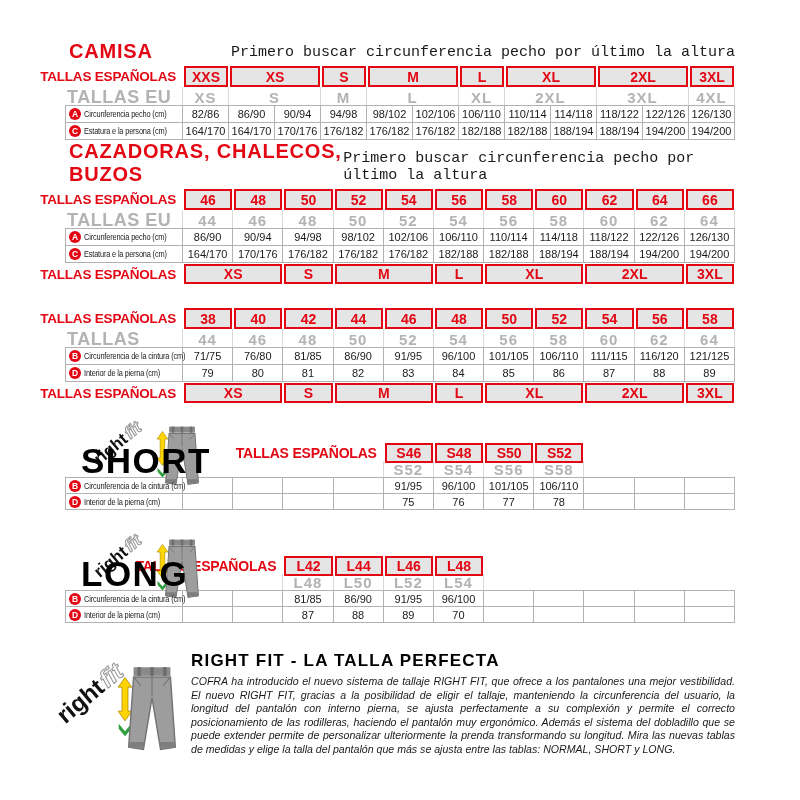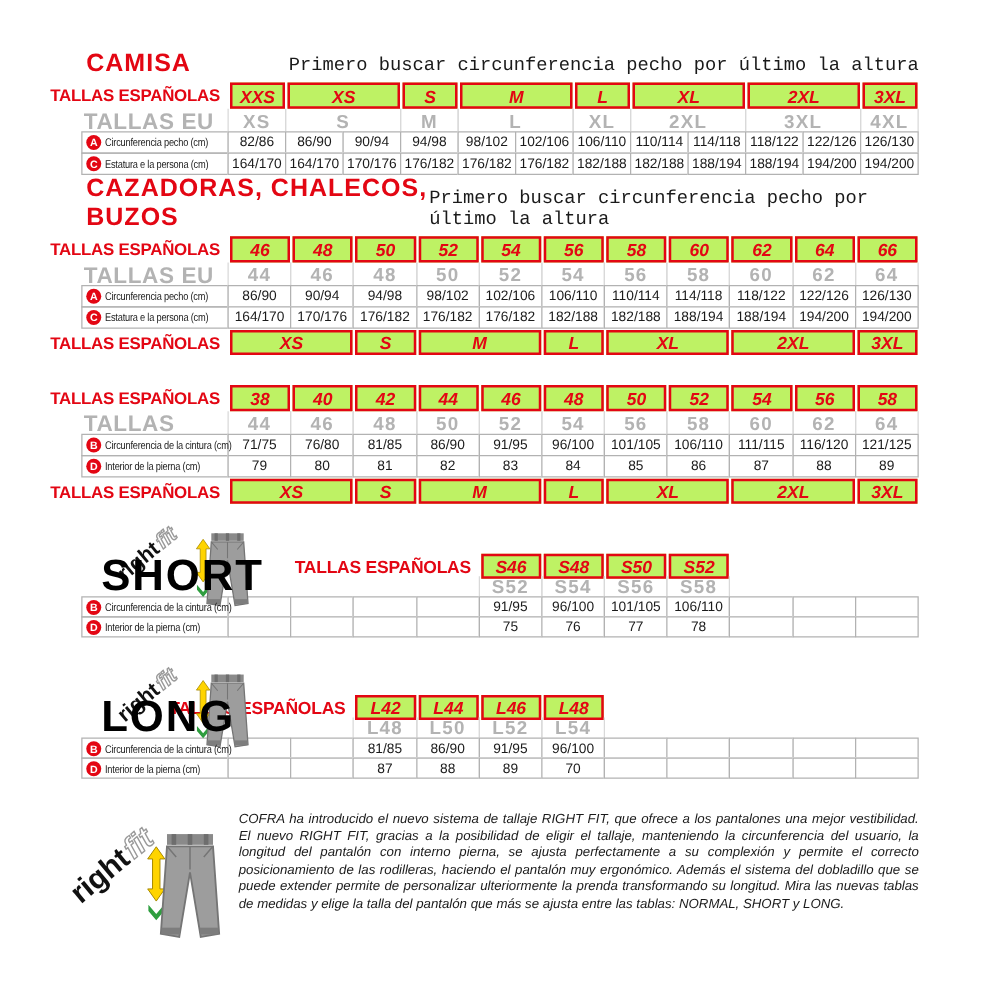--- a/index.html
+++ b/index.html
@@ -22,21 +22,21 @@
   .row-data{ height:18px; margin-top:-1px; }
   .row-bot{ height:20px; margin-top:1px; }
   .v.row-es{ height:18px; } .v.row-eu{ height:17px; } .v.row-data{ height:17px; }
 
   .hlab{ justify-content:flex-end; padding-right:7px; overflow:visible; }
   .hlab-es{ color:var(--red); font-weight:bold; font-size:13.5px; white-space:nowrap; }
   .hlab-es > span, .hlab-es{ letter-spacing:-0.2px; }
   .hlab-eu{ color:var(--gray); font-weight:bold; font-size:18px; justify-content:flex-start; padding-left:2px; white-space:nowrap; letter-spacing:0.5px; }
   .vlab-es{ font-size:14px; }
 
-  .es-box{ border:2px solid var(--red); margin:0 1px; color:var(--red); font-weight:bold; font-size:14px; background:#bef264;font-style:italic; }
+  .es-box{ border:2px solid var(--red); margin:0 1px; color:var(--red); font-weight:bold; font-size:14px; background:#e5e5e5; }
   .eu-cell{ border:1px solid #d9d9d9; border-top:none; margin-left:-1px; color:var(--gray); font-weight:bold; font-size:15px; letter-spacing:1px; }
   .val{ border:1px solid var(--bd); margin-left:-1px; font-size:11px; color:var(--ink); background:#fff; }
   .cell:first-child{ margin-left:0; }
 
   .dlab{ justify-content:flex-start; padding-left:3px; border:1px solid var(--bd); }
   .dlab-t{ font-size:9px; letter-spacing:-0.2px; white-space:nowrap; transform:scaleX(0.82); transform-origin:left center; }
   .circ{ flex:0 0 12px; width:12px; height:12px; border-radius:50%; background:var(--red); color:#fff;
     font-size:8.5px; font-weight:bold; display:flex; align-items:center; justify-content:center; margin-right:3px; }
 
   
@@ -455,17 +455,18 @@
             <rect x="31" y="1" width="3" height="7" fill="#6e6e6e"></rect>
           <path d="M7 9 H37 L41 66 L29 68 L22 26 L15 68 L3 66 Z" fill="#9d9d9d" stroke="#757575" stroke-width="1.2"></path>
           <path d="M7 9 L13 16 M37 9 L31 16" stroke="#757575" stroke-width="1" fill="none"></path>
           <path d="M22 9 V24" stroke="#757575" stroke-width="1"></path>
           <rect x="3.5" y="62" width="12" height="4.5" fill="#7d7d7d"></rect>
           <rect x="28.5" y="62" width="12" height="4.5" fill="#7d7d7d"></rect>
         </svg>
       </div>
     </div>
     <div class="rf-content">
+      <h2 class="rf-title">RIGHT FIT - LA TALLA PERFECTA</h2>
       <p class="rf-body">COFRA ha introducido el nuevo sistema de tallaje RIGHT FIT, que ofrece a los pantalones una mejor vestibilidad. El nuevo RIGHT FIT, gracias a la posibilidad de eligir el tallaje, manteniendo la circunferencia del usuario, la longitud del pantalón con interno pierna, se ajusta perfectamente a su complexión y permite el correcto posicionamiento de las rodilleras, haciendo el pantalón muy ergonómico. Además el sistema del dobladillo que se puede extender permite de personalizar ulteriormente la prenda transformando su longitud. Mira las nuevas tablas de medidas y elige la talla del pantalón que más se ajusta entre las tablas: NORMAL, SHORT y LONG.</p>
     </div>
   </section>
 
 </div>
 
 </body></html>

